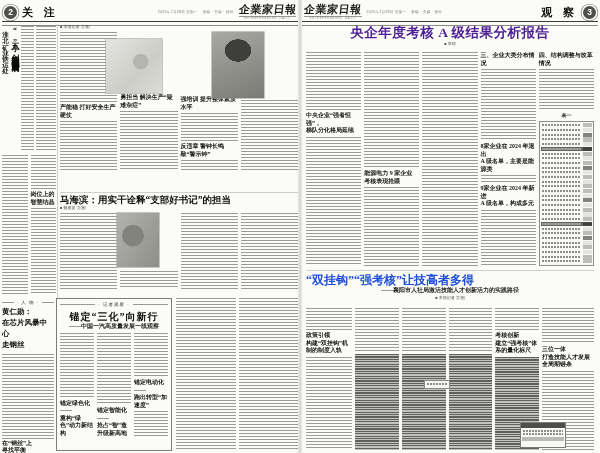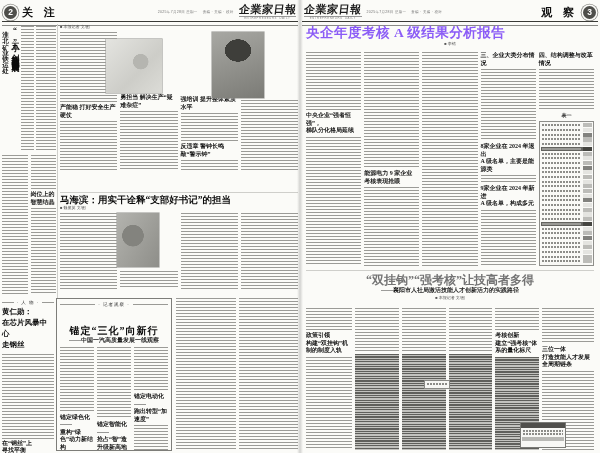--- a/index.html
+++ b/index.html
@@ -32,22 +32,22 @@
   .col{display:flex;flex-direction:column;gap:2px;flex:1;min-width:0;}
   .fx{flex:1}
   .sh{font:bold 6px/1.25 "Liberation Serif",serif;color:#131313;}
   .ctr{text-align:center}
   .vline{position:absolute;width:1px;background:#cfcfcb;}
   .hline{position:absolute;height:1px;background:#cfcfcb;}
 
   
   .h-a1l{font:900 10.5px/1.1 "Liberation Serif",serif;color:#0b0b0b;white-space:nowrap;}
   .h-a2l{font:900 9.5px/1.1 "Liberation Serif",serif;color:#0b0b0b;white-space:nowrap;}
-  .h-a1r{font:900 13.5px/1.1 "Liberation Serif",serif;color:#8b5cf6;white-space:nowrap;letter-spacing:.5px;}
-  .h-a2r{font:900 12px/1.1 "Liberation Serif",serif;color:#737373;text-align:center;white-space:nowrap;}
+  .h-a1r{font:900 13.5px/1.1 "Liberation Serif",serif;color:#4c1d95;text-align:center;white-space:nowrap;letter-spacing:.5px;}
+  .h-a2r{font:900 12px/1.1 "Liberation Serif",serif;color:#1d4ed8;white-space:nowrap;}
   .h-box{font:900 10px/1.15 "Liberation Serif",serif;color:#0b0b0b;text-align:center;letter-spacing:1px;}
   .h-md{font:900 7.5px/1.45 "Liberation Serif",serif;color:#0b0b0b;}
   .sub{font:bold 6px/1.25 "Liberation Serif",serif;text-align:center;color:#1d1d1d;}
   .byline{font-size:4px;color:#555;}
   .tagrow{display:flex;align-items:center;gap:3px;}
   .tagtxt{font-size:4.5px;color:#333;letter-spacing:1px;white-space:nowrap;}
   .tagline{flex:1;height:.5px;background:#9a9a96;}
 
   
   .vert{writing-mode:vertical-rl;text-orientation:upright;}
@@ -199,21 +199,21 @@
         <span>寻找平衡</span>
       </div>
     </div>
 
     <div class="abs box" style="left:56px;top:298px;width:116px;height:153px;padding:3px;">
       <div class="tagrow">
         <div class="tagline"></div>
         <div class="tagtxt">· 记者观察 ·</div>
         <div class="tagline"></div>
       </div>
-      <div class="h-box" style="margin-top:18px;">锚定“三化”向新行</div>
+      <div class="h-box" style="margin-top:4px;">锚定“三化”向新行</div>
       <div class="sub">——中国一汽高质量发展一线观察</div>
       <div class="cols" style="height:104px;margin-top:3px;">
         <div class="col">
           <div class="f fx"></div>
           <div class="sh">
             <span>锚定绿色化——</span><br>
             <span>重构“绿色”动力新结构</span>
           </div>
         </div>
         <div class="col">

